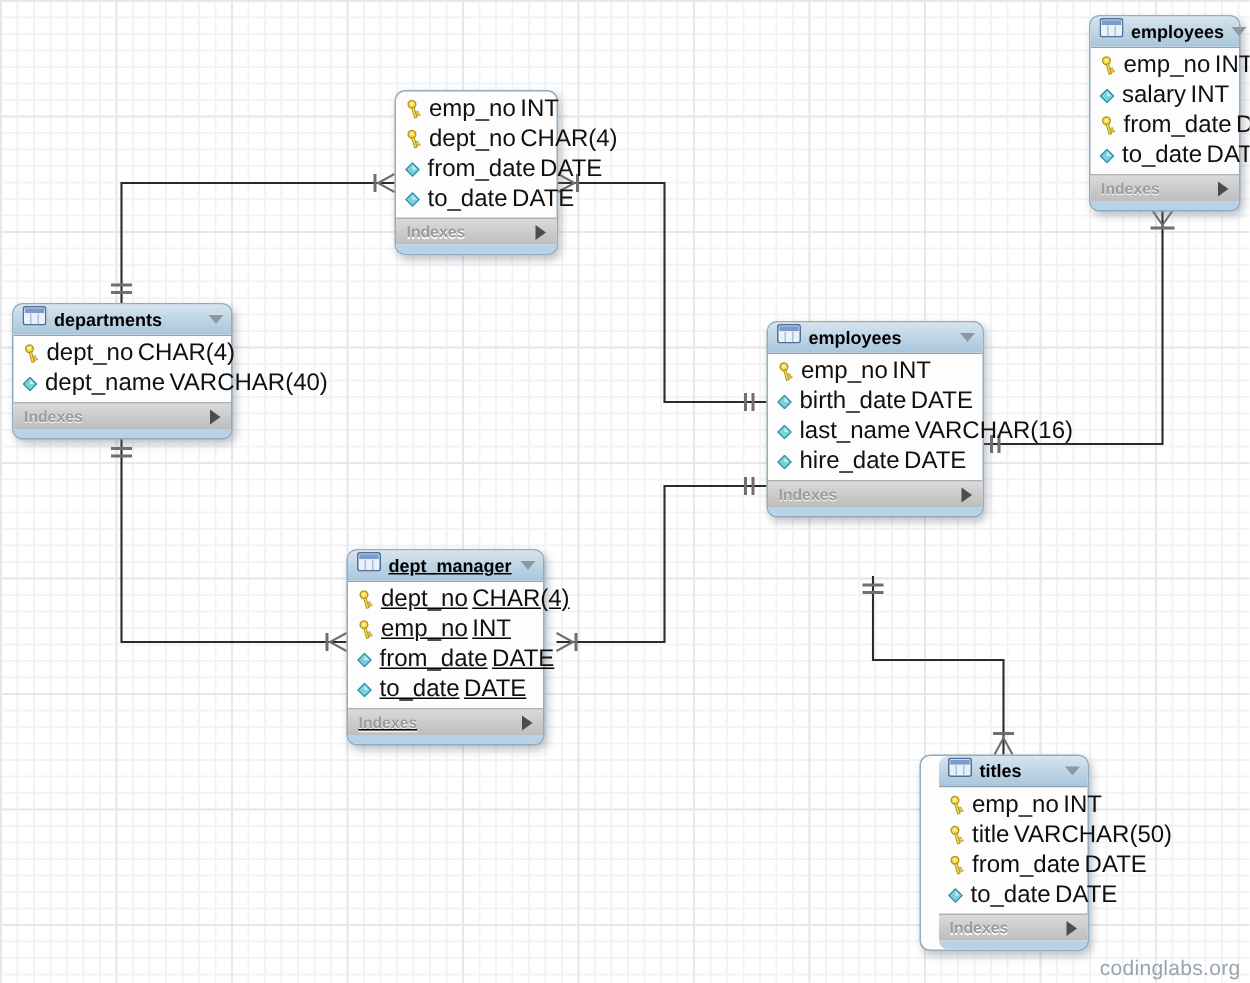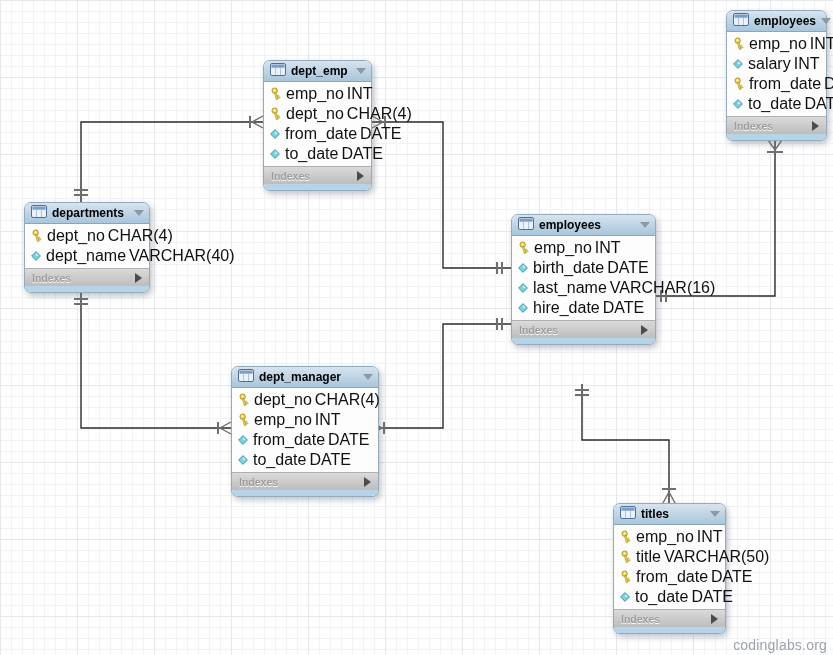--- a/index.html
+++ b/index.html
@@ -155,30 +155,20 @@
         </div>
     </div>
     <div class="idx-row">
         <span>Indexes</span>
         <span class="idx-arrow"></span>
       </div>
     <div class="tbl-strip"></div>
   </div>
 
   <div class="tbl" style="left:263px; top:60px; width:109px;">
-    <div class="tbl-header">
-      <span class="ic"><svg width="16" height="13" viewBox="0 0 16 13">
-            <rect x="0.5" y="0.5" width="15" height="12" rx="1.5" fill="#eaf1f8" stroke="#4f6f96"></rect>
-            <rect x="1.5" y="1.5" width="13" height="3.2" fill="#7b9cc8"></rect>
-            <line x1="5.5" y1="5" x2="5.5" y2="12" stroke="#aac2da"></line>
-            <line x1="10.5" y1="5" x2="10.5" y2="12" stroke="#aac2da"></line>
-          </svg></span>
-      <span class="tbl-title">dept_emp</span>
-      <span class="collapse-arrow"></span>
-    </div>
     <div class="tbl-cols">
       <div class="col-row">
           <span class="ic">
             <svg width="11" height="14" viewBox="0 0 12 15">
               <g transform="rotate(-16 6 7)">
                 <circle cx="6" cy="3.6" r="2.8" fill="#f2dc4e" stroke="#b3931c"></circle>
                 <circle cx="6" cy="3.3" r="1" fill="#fdf6cf"></circle>
                 <rect x="5.1" y="6" width="1.8" height="7.6" fill="#f2dc4e" stroke="#b3931c" stroke-width=".7"></rect>
                 <rect x="6.9" y="9.6" width="2" height="1.1" fill="#f2dc4e" stroke="#b3931c" stroke-width=".5"></rect>
                 <rect x="6.9" y="11.7" width="2.7" height="1.1" fill="#f2dc4e" stroke="#b3931c" stroke-width=".5"></rect>
@@ -224,21 +214,21 @@
           <span class="col-type">DATE</span>
         </div>
     </div>
     <div class="idx-row">
         <span>Indexes</span>
         <span class="idx-arrow"></span>
       </div>
     <div class="tbl-strip"></div>
   </div>
 
-  <div class="tbl" style="left:8px; top:202px; width:126px;margin-left:16px;">
+  <div class="tbl" style="left:8px; top:202px; width:147px;">
     <div class="tbl-header">
       <span class="ic"><svg width="16" height="13" viewBox="0 0 16 13">
             <rect x="0.5" y="0.5" width="15" height="12" rx="1.5" fill="#eaf1f8" stroke="#4f6f96"></rect>
             <rect x="1.5" y="1.5" width="13" height="3.2" fill="#7b9cc8"></rect>
             <line x1="5.5" y1="5" x2="5.5" y2="12" stroke="#aac2da"></line>
             <line x1="10.5" y1="5" x2="10.5" y2="12" stroke="#aac2da"></line>
           </svg></span>
       <span class="tbl-title">departments</span>
       <span class="collapse-arrow"></span>
     </div>
@@ -334,21 +324,21 @@
           <span class="col-type">DATE</span>
         </div>
     </div>
     <div class="idx-row">
         <span>Indexes</span>
         <span class="idx-arrow"></span>
       </div>
     <div class="tbl-strip"></div>
   </div>
 
-  <div class="tbl" style="left:231px; top:366px; width:148px;">
+  <div class="tbl" style="left:231px; top:366px; width:132px;text-decoration:underline;">
     <div class="tbl-header">
       <span class="ic"><svg width="16" height="13" viewBox="0 0 16 13">
             <rect x="0.5" y="0.5" width="15" height="12" rx="1.5" fill="#eaf1f8" stroke="#4f6f96"></rect>
             <rect x="1.5" y="1.5" width="13" height="3.2" fill="#7b9cc8"></rect>
             <line x1="5.5" y1="5" x2="5.5" y2="12" stroke="#aac2da"></line>
             <line x1="10.5" y1="5" x2="10.5" y2="12" stroke="#aac2da"></line>
           </svg></span>
       <span class="tbl-title">dept_manager</span>
       <span class="collapse-arrow"></span>
     </div>
@@ -404,21 +394,21 @@
           <span class="col-type">DATE</span>
         </div>
     </div>
     <div class="idx-row">
         <span>Indexes</span>
         <span class="idx-arrow"></span>
       </div>
     <div class="tbl-strip"></div>
   </div>
 
-  <div class="tbl" style="left:613px; top:503px; width:113px;">
+  <div class="tbl" style="left:613px; top:503px; width:113px;padding-left:12px;">
     <div class="tbl-header">
       <span class="ic"><svg width="16" height="13" viewBox="0 0 16 13">
             <rect x="0.5" y="0.5" width="15" height="12" rx="1.5" fill="#eaf1f8" stroke="#4f6f96"></rect>
             <rect x="1.5" y="1.5" width="13" height="3.2" fill="#7b9cc8"></rect>
             <line x1="5.5" y1="5" x2="5.5" y2="12" stroke="#aac2da"></line>
             <line x1="10.5" y1="5" x2="10.5" y2="12" stroke="#aac2da"></line>
           </svg></span>
       <span class="tbl-title">titles</span>
       <span class="collapse-arrow"></span>
     </div>

